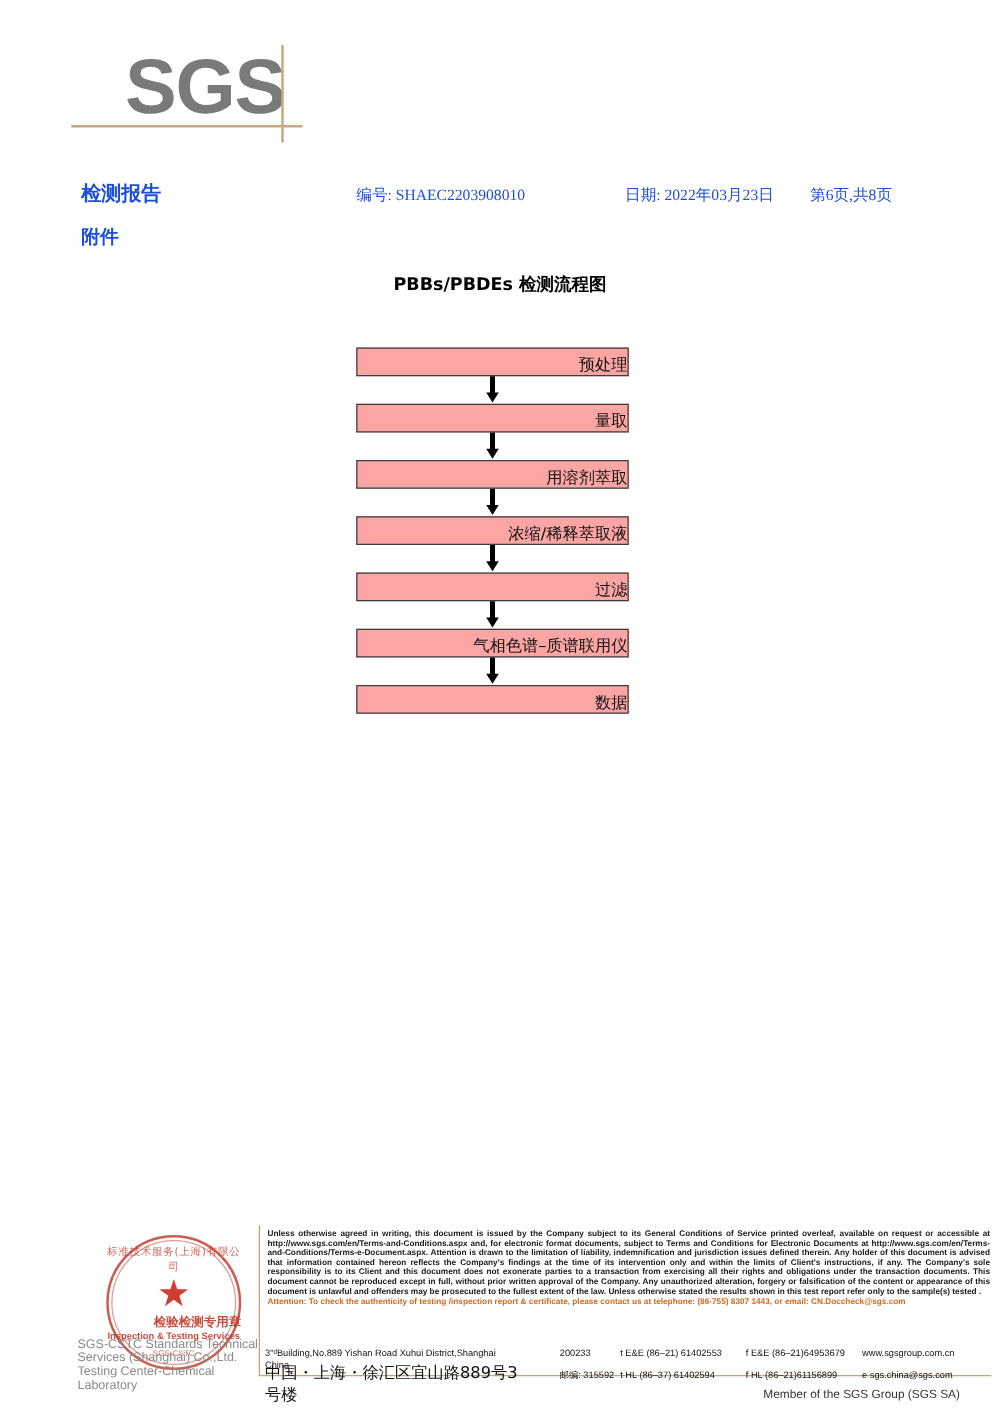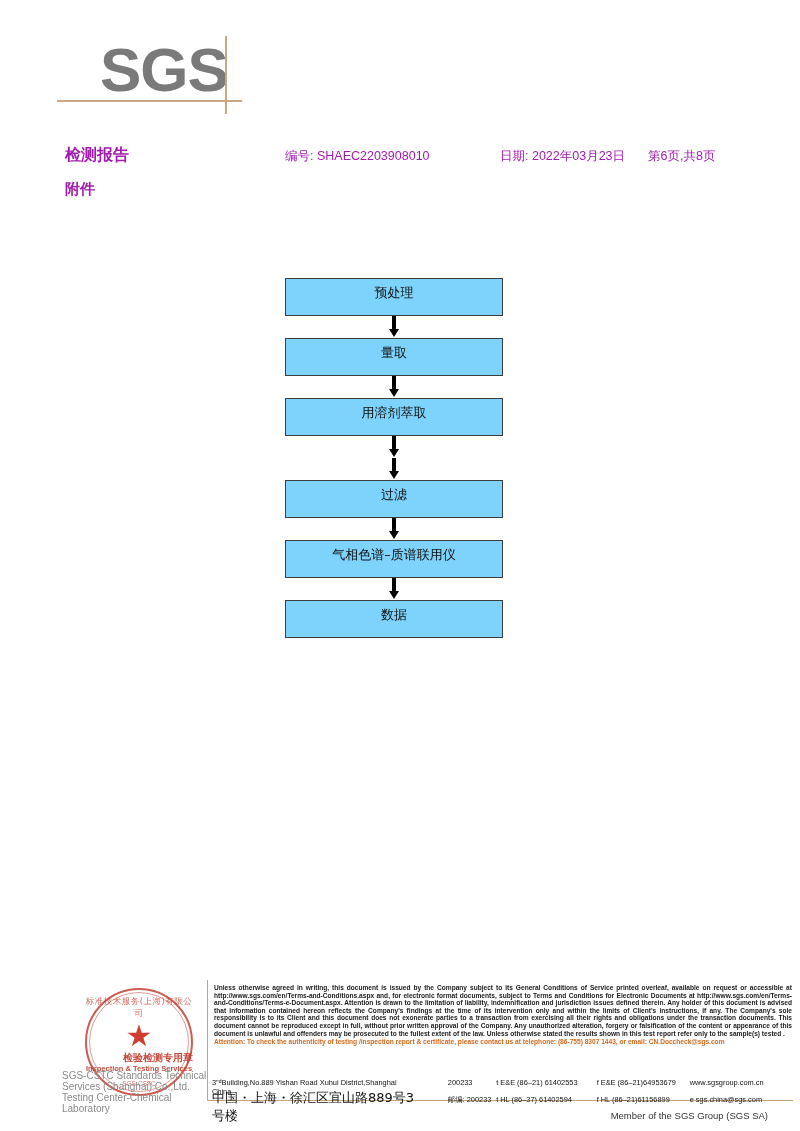--- a/index.html
+++ b/index.html
@@ -52,23 +52,23 @@
     left: -43px;
     top: 62px;
     width: 185px;
     height: 1.5px;
     background: #c8a883;
   }
 
   
   .hdr {
     position: absolute;
-    font-family: Liberation Sans, sans-serif;
+    font-family: Liberation Serif, serif;
     font-size: 13.5px;
-    color: #a21caf;
+    color: #1d4ed8;
     white-space: nowrap;
   }
   #hdr-report-title {
     left: 65px;
     top: 145px;
     font-size: 16px;
     font-weight: bold;
   }
   #hdr-attachment {
     left: 65px;
@@ -108,24 +108,24 @@
     left: 285px;
     top: 278px;
     width: 218px;
   }
   .flow-step {
     position: relative;
   }
   .flow-box {
     box-sizing: border-box;
     width: 218px;
-    height: 38px;
+    height: 23px;
     border: 1.3px solid #3c3c3c;
-    background: #7dd3fc;
-    text-align: center;
+    background: #fca5a5;
+    text-align: right;
     font-family: "DejaVu Sans", "Liberation Sans", sans-serif;
     font-size: 13px;
     color: #111;
     line-height: 14px;
     padding-top: 7px;
   }
   .flow-arrow {
     position: relative;
     width: 218px;
     height: 22px;
@@ -338,20 +338,21 @@
     <div id="logo-vline"></div>
     <div id="logo-hline"></div>
   </div>
 
   <div class="hdr" id="hdr-report-title">检测报告</div>
   <div class="hdr" id="hdr-attachment">附件</div>
   <div class="hdr" id="hdr-number">编号: SHAEC2203908010</div>
   <div class="hdr" id="hdr-date">日期: 2022年03月23日</div>
   <div class="hdr" id="hdr-page">第6页,共8页</div>
 
+  <div id="chart-title">PBBs/PBDEs 检测流程图</div>
 
   <div id="flow">
 
     <div class="flow-step">
       <div class="flow-box">预处理</div>
     </div>
     <div class="flow-arrow">
       <div class="shaft"></div>
         <div class="head"></div>
     </div>
@@ -365,20 +366,23 @@
     </div>
 
     <div class="flow-step">
       <div class="flow-box">用溶剂萃取</div>
     </div>
     <div class="flow-arrow">
       <div class="shaft"></div>
         <div class="head"></div>
     </div>
 
+    <div class="flow-step">
+      <div class="flow-box">浓缩/稀释萃取液</div>
+    </div>
     <div class="flow-arrow">
       <div class="shaft"></div>
         <div class="head"></div>
     </div>
 
     <div class="flow-step">
       <div class="flow-box">过滤</div>
     </div>
     <div class="flow-arrow">
       <div class="shaft"></div>
@@ -425,21 +429,21 @@
   <div id="addr">
     <div class="arow">
       <span class="c1">3"ᵈBuilding,No.889 Yishan Road Xuhui District,Shanghai China</span>
       <span class="c2">200233</span>
       <span class="c3">t E&amp;E (86–21) 61402553</span>
       <span class="c4">f E&amp;E (86–21)64953679</span>
       <span class="c5">www.sgsgroup.com.cn</span>
     </div>
     <div class="arow">
       <span class="c1 cn">中国・上海・徐汇区宜山路889号3号楼</span>
-      <span class="c2">邮编: 200233</span>
+      <span class="c2">邮编: 315592</span>
       <span class="c3">t HL (86–37) 61402594</span>
       <span class="c4">f HL (86–21)61156899</span>
       <span class="c5">e sgs.china@sgs.com</span>
     </div>
   </div>
 
   <div id="member">Member of the SGS Group (SGS SA)</div>
 
 </div>
 

